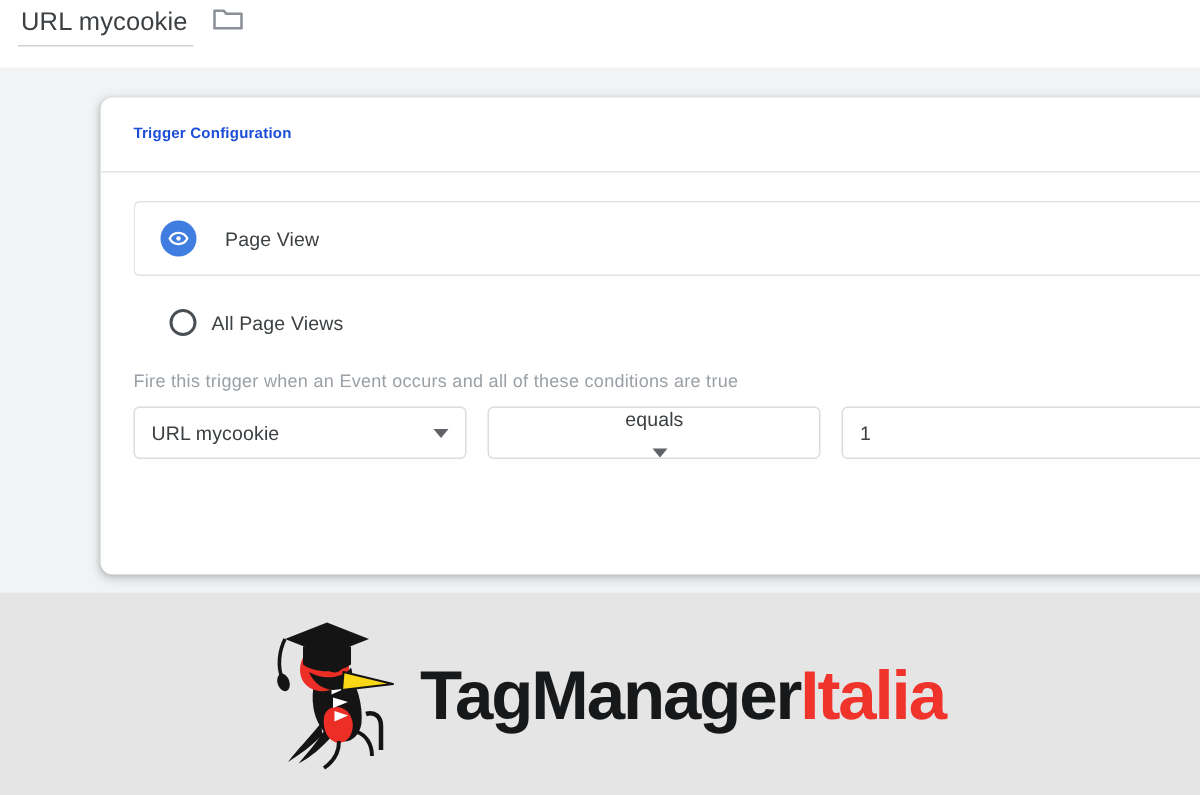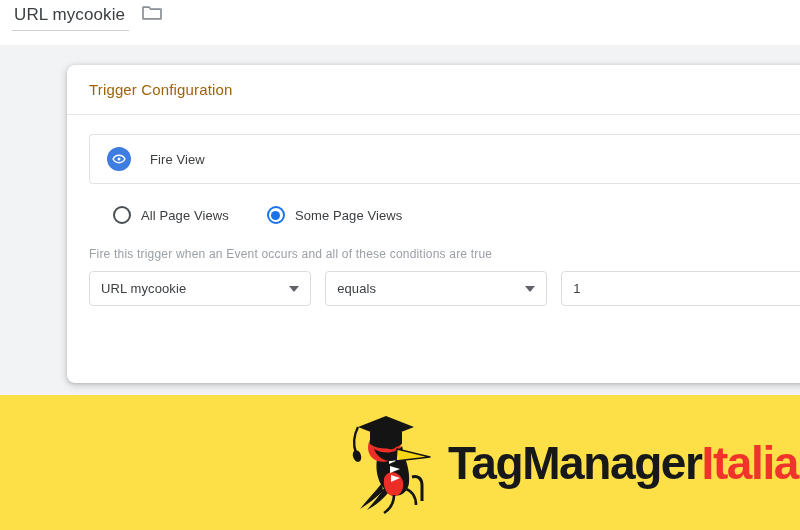--- a/index.html
+++ b/index.html
@@ -70,23 +70,24 @@
   }
   .dialog-header {
     height: 50px;
     border-bottom: 1px solid #e5e6e8;
     display: flex;
     align-items: center;
     padding-left: 22px;
     box-sizing: border-box;
   }
   .dialog-title {
-    font-size: 15px;
-    color: #a16207;
+    font-size: 10px;
+    color: #1d4ed8;
     letter-spacing: .15px;
+    font-weight: bold;
   }
   .dialog-body {
     padding: 19px 22px 0 22px;
   }
 
   .section-label {
     font-size: 11.5px;
     color: #9aa0a6;
     letter-spacing: .25px;
     margin-bottom: 9px;
@@ -182,40 +183,40 @@
     background: #fff;
     font-size: 13px;
     color: #3c4043;
     letter-spacing: .1px;
     padding: 0 11px;
   }
   .cond-select {
     justify-content: space-between;
   }
   .cond-select.variable { width: 226px; }
-  .cond-select.operator { width: 226px; margin-left: 14px; }
+  .cond-select.operator { width: 226px; margin-left: 14px; flex-direction: column; }
   .cond-value { width: 250px; margin-left: 14px; }
   .caret {
     width: 0; height: 0;
     border-left: 5px solid transparent;
     border-right: 5px solid transparent;
     border-top: 6px solid #5f6368;
     margin-left: 8px;
     flex: 0 0 auto;
   }
 
   
   .logo-band {
     position: absolute;
     left: 0; top: 395px;
     width: 800px; height: 135px;
-    background: #fde047;
-    display: flex;
-    align-items: center;
-    justify-content: flex-end;
+    background: #e5e5e5;
+    display: flex;
+    align-items: center;
+    justify-content: center;
   }
   .logo-wrap {
     display: flex;
     align-items: center;
     transform: translateX(-2px);
   }
   .logo-word {
     font-size: 46px;
     font-weight: bold;
     letter-spacing: -1.4px;
@@ -252,34 +253,30 @@
     <div class="dialog-body">
 
 
       <div class="type-card">
         <span class="eye-badge">
           <svg width="16" height="16" viewBox="0 0 16 16" aria-hidden="true">
             <path d="M8 4.3c-2.9 0-5.1 2.1-5.9 3.7.8 1.6 3 3.7 5.9 3.7s5.1-2.1 5.9-3.7C13.1 6.4 10.9 4.3 8 4.3z" fill="none" stroke="#ffffff" stroke-width="1.5"></path>
             <circle cx="8" cy="8" r="1.5" fill="#ffffff"></circle>
           </svg>
         </span>
-        <span class="type-name">Fire View</span>
+        <span class="type-name">Page View</span>
       </div>
 
       <div class="fires-block">
 
         <div class="radio-row">
           <div class="radio-opt">
             <span class="radio-mark off"></span>
             <span class="radio-label">All Page Views</span>
           </div>
-          <div class="radio-opt">
-            <span class="radio-mark on"></span>
-            <span class="radio-label">Some Page Views</span>
-          </div>
         </div>
       </div>
 
       <div class="cond-block">
         <div class="cond-hint">Fire this trigger when an Event occurs and all of these conditions are true</div>
 
         <div class="cond-row">
 
           <div class="cond-ctrl cond-select variable">
             <span>URL mycookie</span>

